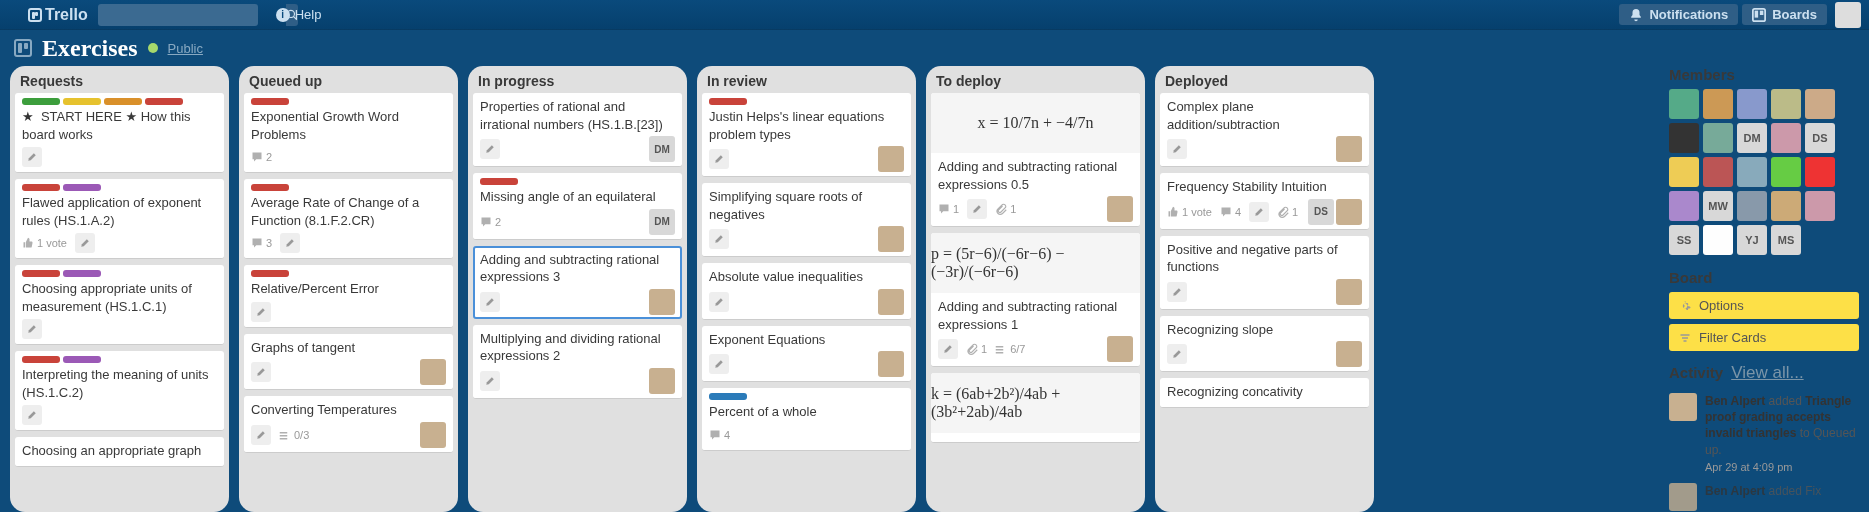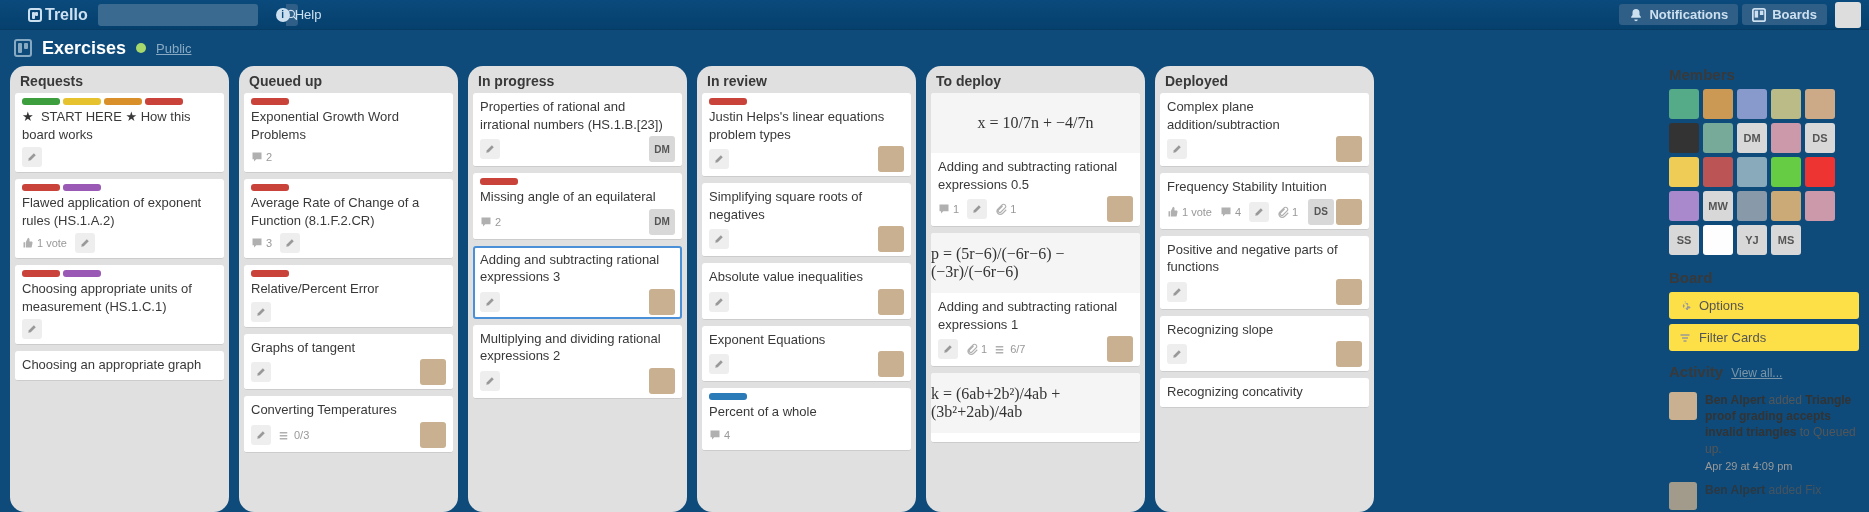--- a/index.html
+++ b/index.html
@@ -41,21 +41,21 @@
 .board-header {
   height: 36px;
   display:flex;
   align-items:center;
   padding: 0 14px;
   gap: 10px;
 }
 .board-header .board-icon { width:18px; height:18px; border:2px solid #88a9c2; border-radius:3px; position:relative;}
 .board-header .board-icon::before { content:''; position:absolute; left:2px; top:2px; width:4px; height:10px; background:#88a9c2; border-radius:1px;}
 .board-header .board-icon::after { content:''; position:absolute; right:2px; top:2px; width:4px; height:6px; background:#88a9c2; border-radius:1px;}
-.board-title { color:#fff; font-size:18px; font-weight:bold;}
+.board-title { color:#fff; font-size:24px; font-weight:bold;font-family:Liberation Serif, serif;}
 .visibility-dot { width:10px; height:10px; background:#a6d86c; border-radius:50%;}
 .visibility-text { color:#88a9c2; text-decoration:underline; font-size:13px; cursor:pointer;}
 
 
 .board-canvas {
   padding: 0 10px;
   height: calc(512px - 30px - 36px);
   display:flex;
   gap:10px;
   overflow:hidden;
@@ -125,21 +125,21 @@
   color:#393939;
 }
 .sidebar h3 { font-size:15px; font-weight:bold; color:#393939; margin-bottom:6px;}
 .members-grid { display:flex; flex-wrap:wrap; gap:4px; margin-bottom:14px;}
 .members-grid .m { width:30px; height:30px; border-radius:3px; background:#bbb; cursor:pointer;}
 .members-grid .m.initials { background:#d8d8d8; color:#555; font-size:11px; font-weight:bold; display:flex; align-items:center; justify-content:center;}
 .sidebar-section { margin-bottom:12px;}
 .sidebar-btn { background:#fde047; border-radius:3px; padding:6px 10px; margin-bottom:5px; display:flex; align-items:center; gap:8px; cursor:pointer; font-size:13px; color:#555;}
 .sidebar-btn svg { width:12px; height:12px; fill:#999;}
 .activity-header { display:flex; align-items:baseline; gap:8px; margin-bottom:6px;}
-.view-all { color:#7a95a8; text-decoration:underline; font-size:12px; cursor:pointer;}
+.view-all { color:#7a95a8; text-decoration:underline; font-size:17px; cursor:pointer;}
 .activity-item { display:flex; gap:8px; font-size:12px; color:#555; line-height:1.35;}
 .activity-item .m { width:28px; height:28px; border-radius:3px; background:#c8b090; flex-shrink:0;}
 .activity-item strong{ color:#333;}
 .activity-time { color:#999; font-size:11px; margin-top:2px;}
 
 .star{ color:#333; font-size:13px;}
 </style>
 </head>
 <body>
 
@@ -235,20 +235,34 @@
             <div class="card-title">Choosing appropriate units of measurement (HS.1.C.1)</div>
             <div class="card-badges">
               <span class="edit-icon">
                 <svg viewBox="0 0 16 16">
                   <path d="M11 2l3 3-8 8-4 1 1-4 8-8z"></path>
                 </svg>
               </span>
             </div>
           </div>
           <div class="card">
+            <div class="card-labels">
+              <span class="card-label lbl-red"></span>
+              <span class="card-label lbl-purple"></span>
+            </div>
+            <div class="card-title">Interpreting the meaning of units (HS.1.C.2)</div>
+            <div class="card-badges">
+              <span class="edit-icon">
+                <svg viewBox="0 0 16 16">
+                  <path d="M11 2l3 3-8 8-4 1 1-4 8-8z"></path>
+                </svg>
+              </span>
+            </div>
+          </div>
+          <div class="card">
             <div class="card-title">Choosing an appropriate graph</div>
           </div>
         </div>
       </div>
       <div class="list">
         <div class="list-header">Queued up</div>
         <div class="list-cards">
           <div class="card">
             <div class="card-labels">
               <span class="card-label lbl-red"></span>

